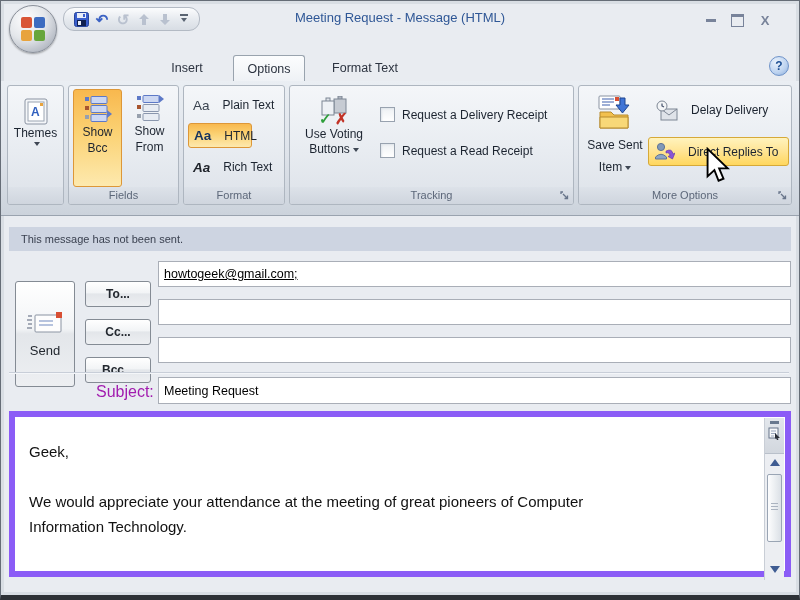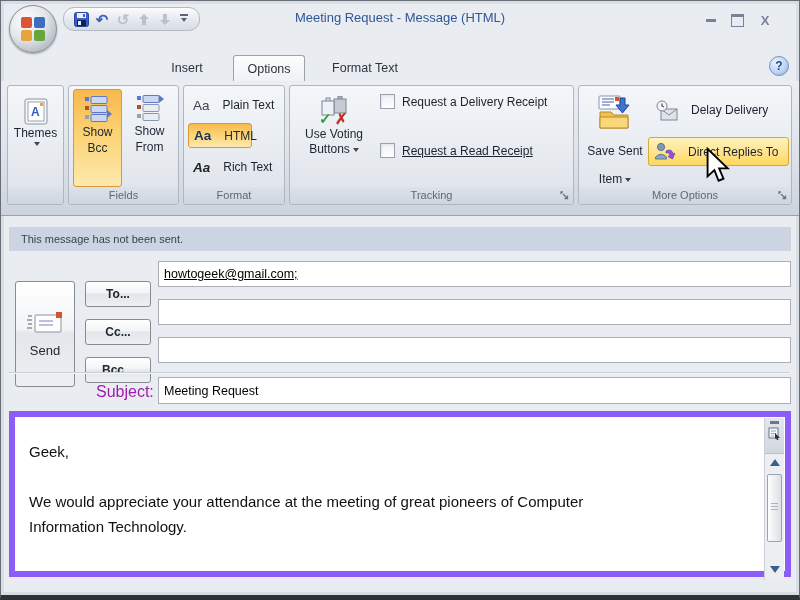--- a/index.html
+++ b/index.html
@@ -234,36 +234,36 @@
           <rect x="20" y="0" width="4" height="4" fill="#aeb4bf" stroke="#7d8694"></rect>
           <rect x="16" y="3" width="12" height="14" fill="#c6cbd3" stroke="#7d8694"></rect>
           <rect x="8" y="2" width="4" height="4" fill="#dfe3e9" stroke="#7d8694"></rect>
           <rect x="4" y="5" width="12" height="14" fill="#eef1f5" stroke="#7d8694"></rect>
           <text x="1" y="28" font-size="15" font-weight="bold" fill="#2e9e3a" font-family="Liberation Sans, sans-serif">✓</text>
           <text x="17" y="28" font-size="15" font-weight="bold" fill="#c23327" font-family="Liberation Sans, sans-serif">✗</text>
         </svg>
         <span>Use Voting</span>
         <span><span>Buttons</span><span class="dd"></span></span>
       </div>
-      <div class="cbrow" style="left:90px;top:8px;">
+      <div class="cbrow" style="left:90px;top:21px;">
         <span class="cb"></span>
         <span>Request a Delivery Receipt</span>
       </div>
-      <div class="cbrow" style="left:90px;top:57px;text-decoration:underline;">
+      <div class="cbrow" style="left:90px;top:57px;">
         <span class="cb"></span>
         <span>Request a Read Receipt</span>
       </div>
       <div class="grp-cap">Tracking</div>
       <svg class="launch" viewBox="0 0 13 13">
           <path d="M3 5 V3 H5 M5 5 L9.5 9.5 M9.5 6.5 V9.5 H6.5" stroke="#68758a" stroke-width="1.3" fill="none"></path>
         </svg>
     </div>
 
     <div class="grp" style="left:577px;width:214px;">
-      <div class="bigbtn" style="left:5px;top:4px;width:62px;height:97px;padding-top:4px;gap:14px;">
+      <div class="bigbtn" style="left:5px;top:4px;width:62px;height:97px;padding-top:4px;gap:8px;">
         <svg width="38" height="36" viewBox="0 0 38 36">
           <rect x="3" y="2" width="21" height="13" rx="1" fill="#ffffff" stroke="#8a93a2"></rect>
           <path d="M6 5 h12 M6 8 h12 M6 11 h8" stroke="#7f95c9" stroke-width="1.4" fill="none"></path>
           <rect x="19" y="3" width="4" height="4" fill="#d84f33"></rect>
           <path d="M29 4 v7 h4 l-6.5 8 -6.5-8 h4 V4 Z" fill="#3f74d6" stroke="#1d4590"></path>
           <path d="M4 18 h11 l3 3 h14 v13 H4 Z" fill="#f2c04e" stroke="#b68a2c"></path>
           <path d="M4 23 h28 v11 H4 Z" fill="#f8d878" stroke="#b68a2c"></path>
         </svg>
         <span>Save Sent</span>
         <span><span>Item</span><span class="dd"></span></span>

